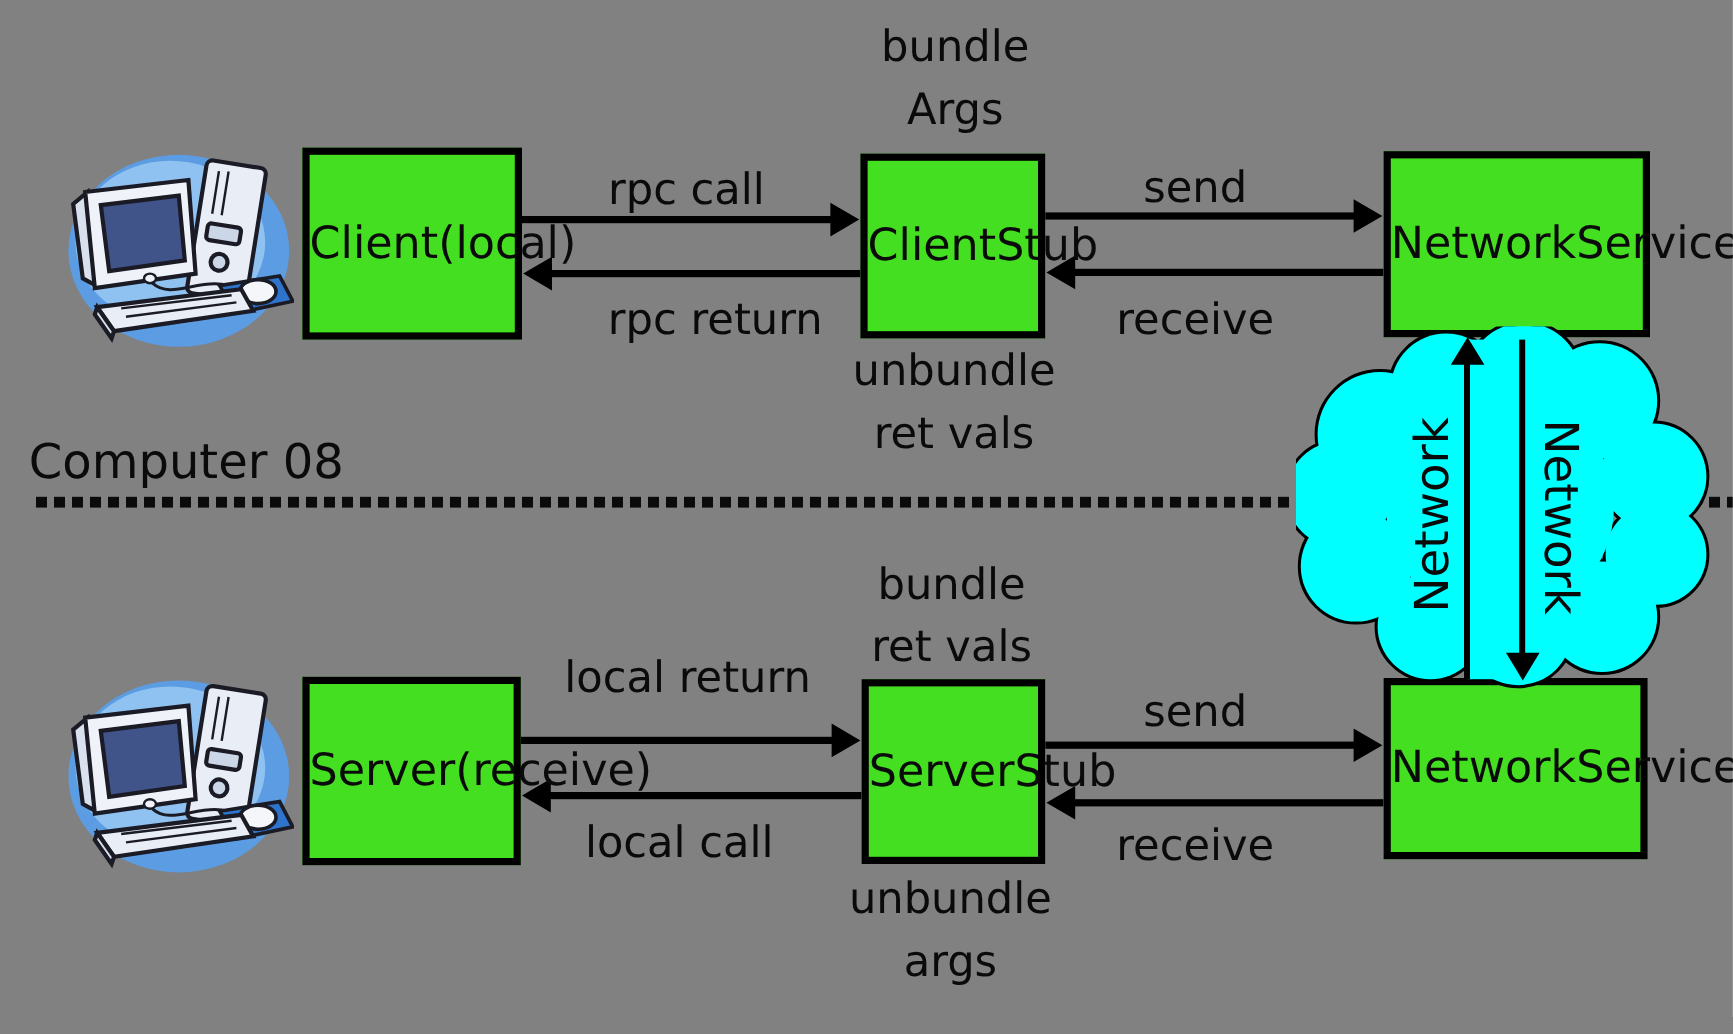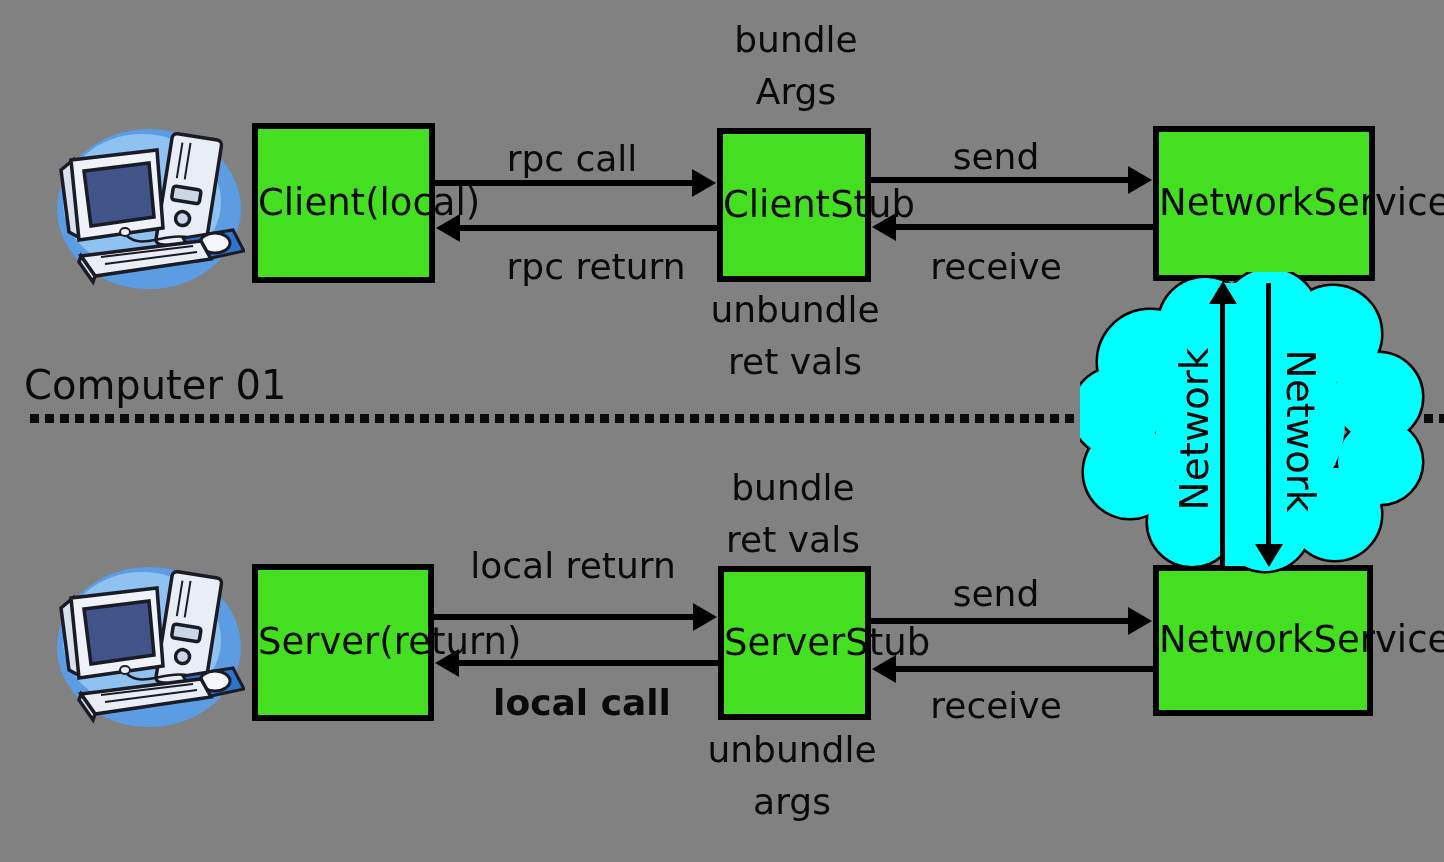--- a/index.html
+++ b/index.html
@@ -178,21 +178,21 @@
     <span>Client</span>
     <span>Stub</span>
   </div>
   <div class="gbox" style="left:1153px; top:126px; width:222px; height:155px;">
     <span>Network</span>
     <span>Service</span>
   </div>
 
   <div class="gbox" style="left:252px; top:564px; width:182px; height:157px;">
     <span>Server</span>
-    <span>(return)</span>
+    <span>(receive)</span>
   </div>
   <div class="gbox" style="left:718px; top:566px; width:153px; height:154px;">
     <span>Server</span>
     <span>Stub</span>
   </div>
   <div class="gbox" style="left:1153px; top:565px; width:220px; height:151px;">
     <span>Network</span>
     <span>Service</span>
   </div>
 
@@ -221,36 +221,36 @@
   <div class="harrow" style="left:895px; top:666px; width:258px;">
       <div class="hd l"></div>
     </div>
 
   <div class="lbl" style="left:572px; top:133px;">rpc call</div>
   <div class="lbl" style="left:596px; top:241px;">rpc return</div>
   <div class="lbl" style="left:996px; top:131px;">send</div>
   <div class="lbl" style="left:996px; top:241px;">receive</div>
 
   <div class="lbl" style="left:573px; top:540px;">local return</div>
-  <div class="lbl" style="left:582px; top:677px;font-weight:bold;">local call</div>
+  <div class="lbl" style="left:566px; top:677px;">local call</div>
   <div class="lbl" style="left:996px; top:568px;">send</div>
   <div class="lbl" style="left:996px; top:680px;">receive</div>
 
   <div class="lbl" style="left:796px; top:14px;">
     <span style="display:block">bundle</span>
     <span style="display:block">Args</span>
   </div>
   <div class="lbl" style="left:795px; top:284px;">
     <span style="display:block">unbundle</span>
     <span style="display:block">ret vals</span>
   </div>
   <div class="lbl" style="left:793px; top:462px;">
     <span style="display:block">bundle</span>
     <span style="display:block">ret vals</span>
   </div>
   <div class="lbl" style="left:792px; top:724px;">
     <span style="display:block">unbundle</span>
     <span style="display:block">args</span>
   </div>
 
-  <div class="lbl lbl-left" style="left:24px; top:356px; font-size:40px;">Computer 01</div>
+  <div class="lbl lbl-left" style="left:24px; top:356px; font-size:40px;">Computer 08</div>
 
 </div>
 
 </body></html>

